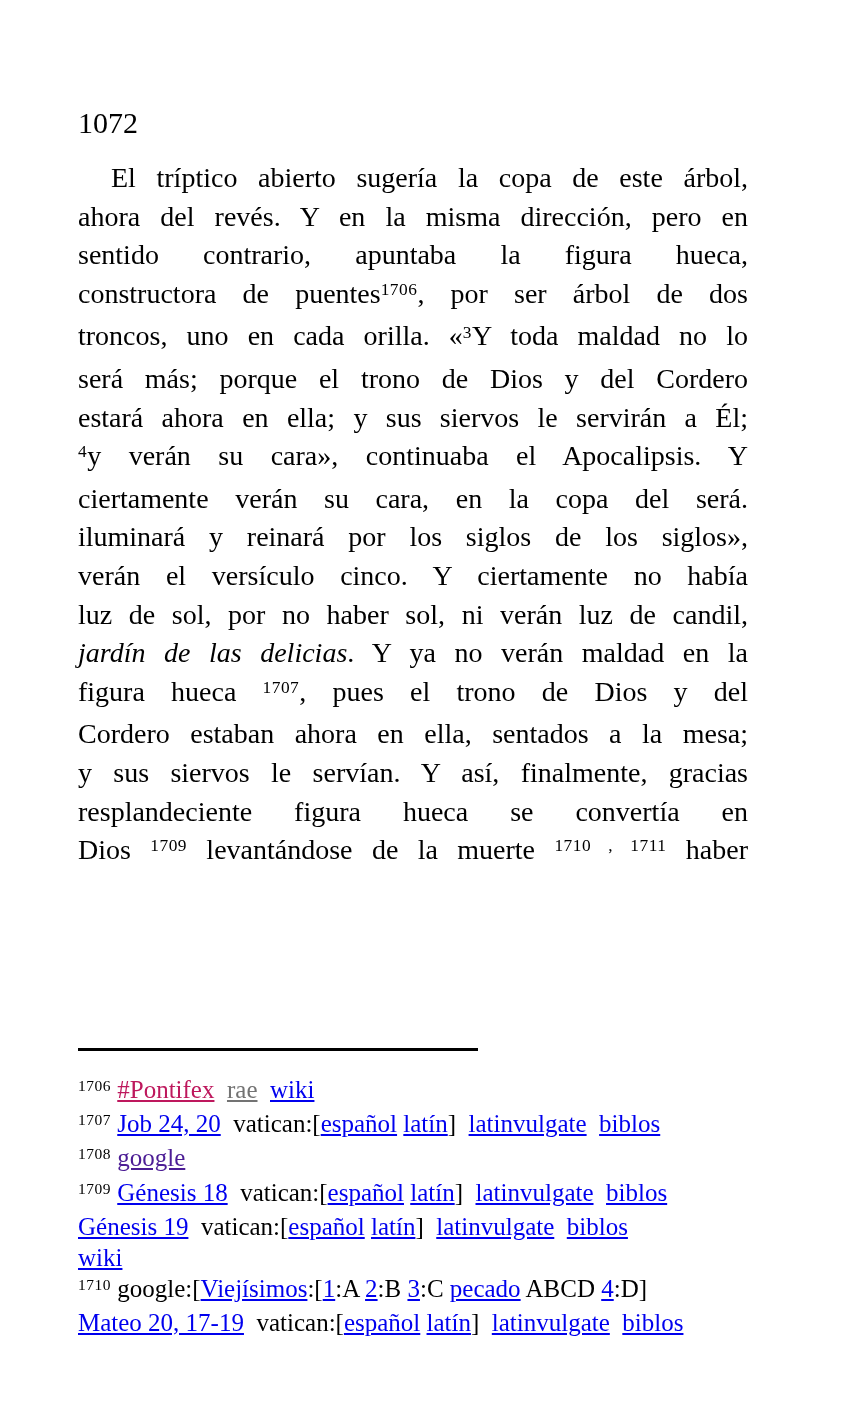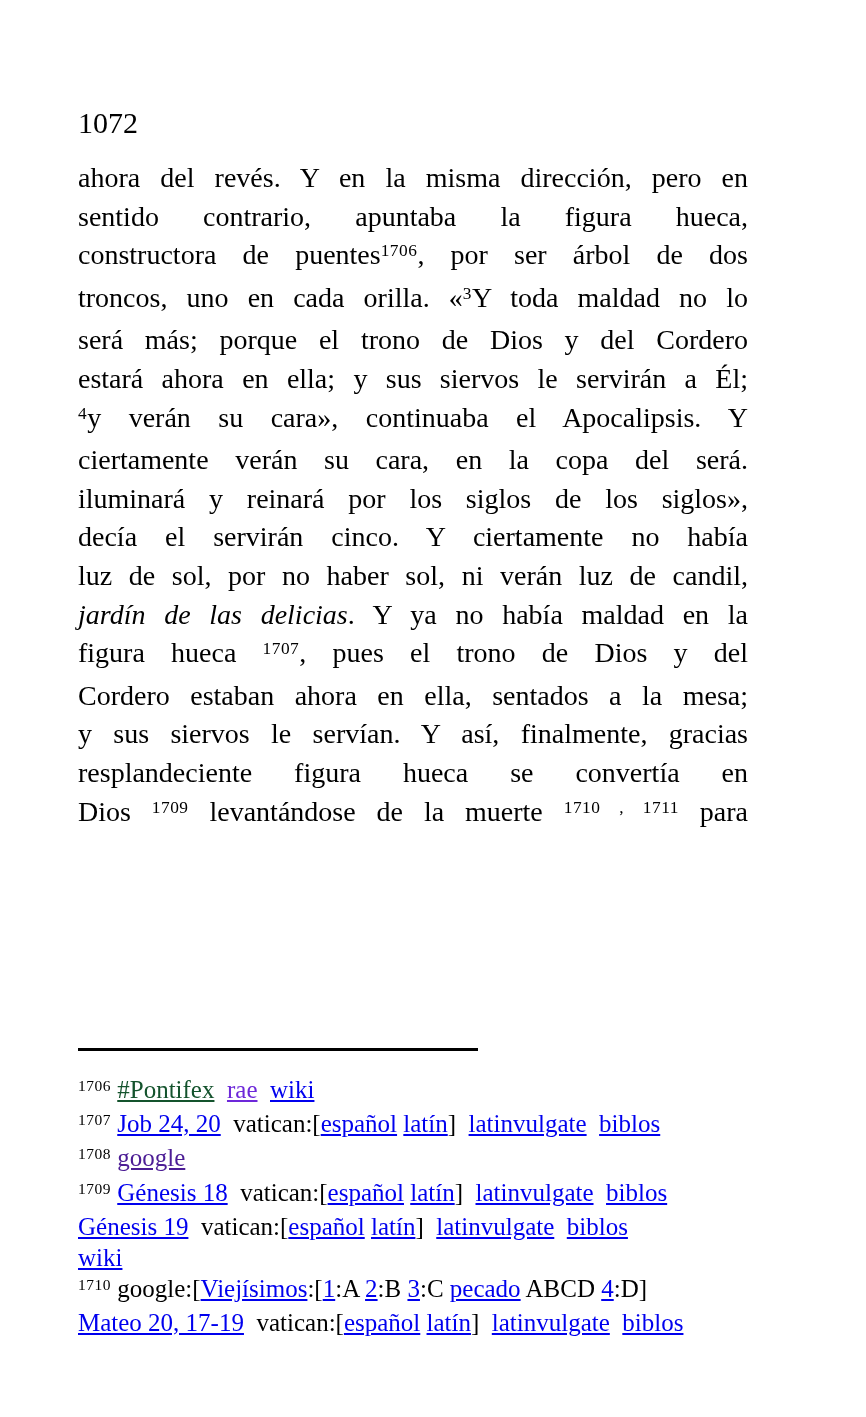--- a/index.html
+++ b/index.html
@@ -60,41 +60,42 @@
   .fn-line { white-space: pre-wrap; }
   .fn-link { text-decoration: underline; cursor: pointer; }
   .fn-num { letter-spacing: 0.5px; }
 </style>
 </head>
 <body>
 
 <div class="page">
   <div class="page-number">1072</div>
   <div class="body-text">
+      <div class="body-line indent"><span>El tríptico abierto sugería la copa de este árbol,</span></div>
       <div class="body-line"><span>ahora del revés. Y en la misma dirección, pero en</span></div>
       <div class="body-line"><span>sentido contrario, apuntaba la figura hueca,</span></div>
       <div class="body-line"><span>constructora de puentes</span><span class="sup fn-num">1706</span><span>, por ser árbol de dos</span></div>
       <div class="body-line"><span>troncos, uno en cada orilla. «</span><span class="sup fn-num">3</span><span>Y toda maldad no lo</span></div>
       <div class="body-line"><span>será más; porque el trono de Dios y del Cordero</span></div>
       <div class="body-line"><span>estará ahora en ella; y sus siervos le servirán a Él;</span></div>
       <div class="body-line"><span class="sup fn-num">4</span><span>y verán su cara», continuaba el Apocalipsis. Y</span></div>
       <div class="body-line"><span>ciertamente verán su cara, en la copa del será.</span></div>
       <div class="body-line"><span>iluminará y reinará por los siglos de los siglos»,</span></div>
-      <div class="body-line"><span>decía el servirán cinco. Y ciertamente no había</span></div>
+      <div class="body-line"><span>verán el versículo cinco. Y ciertamente no había</span></div>
       <div class="body-line"><span>luz de sol, por no haber sol, ni verán luz de candil,</span></div>
-      <div class="body-line"><span class="italic">jardín de las delicias</span><span>. Y ya no había maldad en la</span></div>
+      <div class="body-line"><span class="italic">jardín de las delicias</span><span>. Y ya no verán maldad en la</span></div>
       <div class="body-line"><span>figura hueca </span><span class="sup fn-num">1707</span><span>, pues el trono de Dios y del</span></div>
       <div class="body-line"><span>Cordero estaban ahora en ella, sentados a la mesa;</span></div>
       <div class="body-line"><span>y sus siervos le servían. Y así, finalmente, gracias</span></div>
       <div class="body-line"><span>resplandeciente figura hueca se convertía en</span></div>
-      <div class="body-line"><span>Dios </span><span class="sup fn-num">1709</span><span> levantándose de la muerte </span><span class="sup fn-num">1710 , 1711</span><span> para</span></div>
+      <div class="body-line"><span>Dios </span><span class="sup fn-num">1709</span><span> levantándose de la muerte </span><span class="sup fn-num">1710 , 1711</span><span> haber</span></div>
     </div>
   <div class="fn-rule"></div>
   <div class="footnotes">
-      <div class="fn-line"><span class="sup fn-num">1706</span><span> </span><a class="fn-link" style="color: #14532d;">#Pontifex</a><span>  </span><a class="fn-link" style="color: #6d28d9;">rae</a><span>  </span><a class="fn-link" style="color: rgb(0, 0, 238);">wiki</a></div>
+      <div class="fn-line"><span class="sup fn-num">1706</span><span> </span><a class="fn-link" style="color: #be185d;">#Pontifex</a><span>  </span><a class="fn-link" style="color: #737373;">rae</a><span>  </span><a class="fn-link" style="color: rgb(0, 0, 238);">wiki</a></div>
       <div class="fn-line"><span class="sup fn-num">1707</span><span> </span><a class="fn-link" style="color: rgb(0, 0, 238);">Job 24, 20</a><span>  vatican:[</span><a class="fn-link" style="color: rgb(0, 0, 238);">español</a><span> </span><a class="fn-link" style="color: rgb(0, 0, 238);">latín</a><span>]  </span><a class="fn-link" style="color: rgb(0, 0, 238);">latinvulgate</a><span>  </span><a class="fn-link" style="color: rgb(0, 0, 238);">biblos</a></div>
       <div class="fn-line"><span class="sup fn-num">1708</span><span> </span><a class="fn-link" style="color: #4c1d95;">google</a></div>
       <div class="fn-line"><span class="sup fn-num">1709</span><span> </span><a class="fn-link" style="color: rgb(0, 0, 238);">Génesis 18</a><span>  vatican:[</span><a class="fn-link" style="color: rgb(0, 0, 238);">español</a><span> </span><a class="fn-link" style="color: rgb(0, 0, 238);">latín</a><span>]  </span><a class="fn-link" style="color: rgb(0, 0, 238);">latinvulgate</a><span>  </span><a class="fn-link" style="color: rgb(0, 0, 238);">biblos</a></div>
       <div class="fn-line"><a class="fn-link" style="color: rgb(0, 0, 238);">Génesis 19</a><span>  vatican:[</span><a class="fn-link" style="color: rgb(0, 0, 238);">español</a><span> </span><a class="fn-link" style="color: rgb(0, 0, 238);">latín</a><span>]  </span><a class="fn-link" style="color: rgb(0, 0, 238);">latinvulgate</a><span>  </span><a class="fn-link" style="color: rgb(0, 0, 238);">biblos</a></div>
       <div class="fn-line"><a class="fn-link" style="color: rgb(0, 0, 238);">wiki</a></div>
       <div class="fn-line"><span class="sup fn-num">1710</span><span> google:[</span><a class="fn-link" style="color: rgb(0, 0, 238);">Viejísimos</a><span>:[</span><a class="fn-link" style="color: rgb(0, 0, 238);">1</a><span>:A </span><a class="fn-link" style="color: rgb(0, 0, 238);">2</a><span>:B </span><a class="fn-link" style="color: rgb(0, 0, 238);">3</a><span>:C </span><a class="fn-link" style="color: rgb(0, 0, 238);">pecado</a><span> ABCD </span><a class="fn-link" style="color: rgb(0, 0, 238);">4</a><span>:D]</span></div>
       <div class="fn-line"><a class="fn-link" style="color: rgb(0, 0, 238);">Mateo 20, 17-19</a><span>  vatican:[</span><a class="fn-link" style="color: rgb(0, 0, 238);">español</a><span> </span><a class="fn-link" style="color: rgb(0, 0, 238);">latín</a><span>]  </span><a class="fn-link" style="color: rgb(0, 0, 238);">latinvulgate</a><span>  </span><a class="fn-link" style="color: rgb(0, 0, 238);">biblos</a></div>
     </div>
 </div>
 

